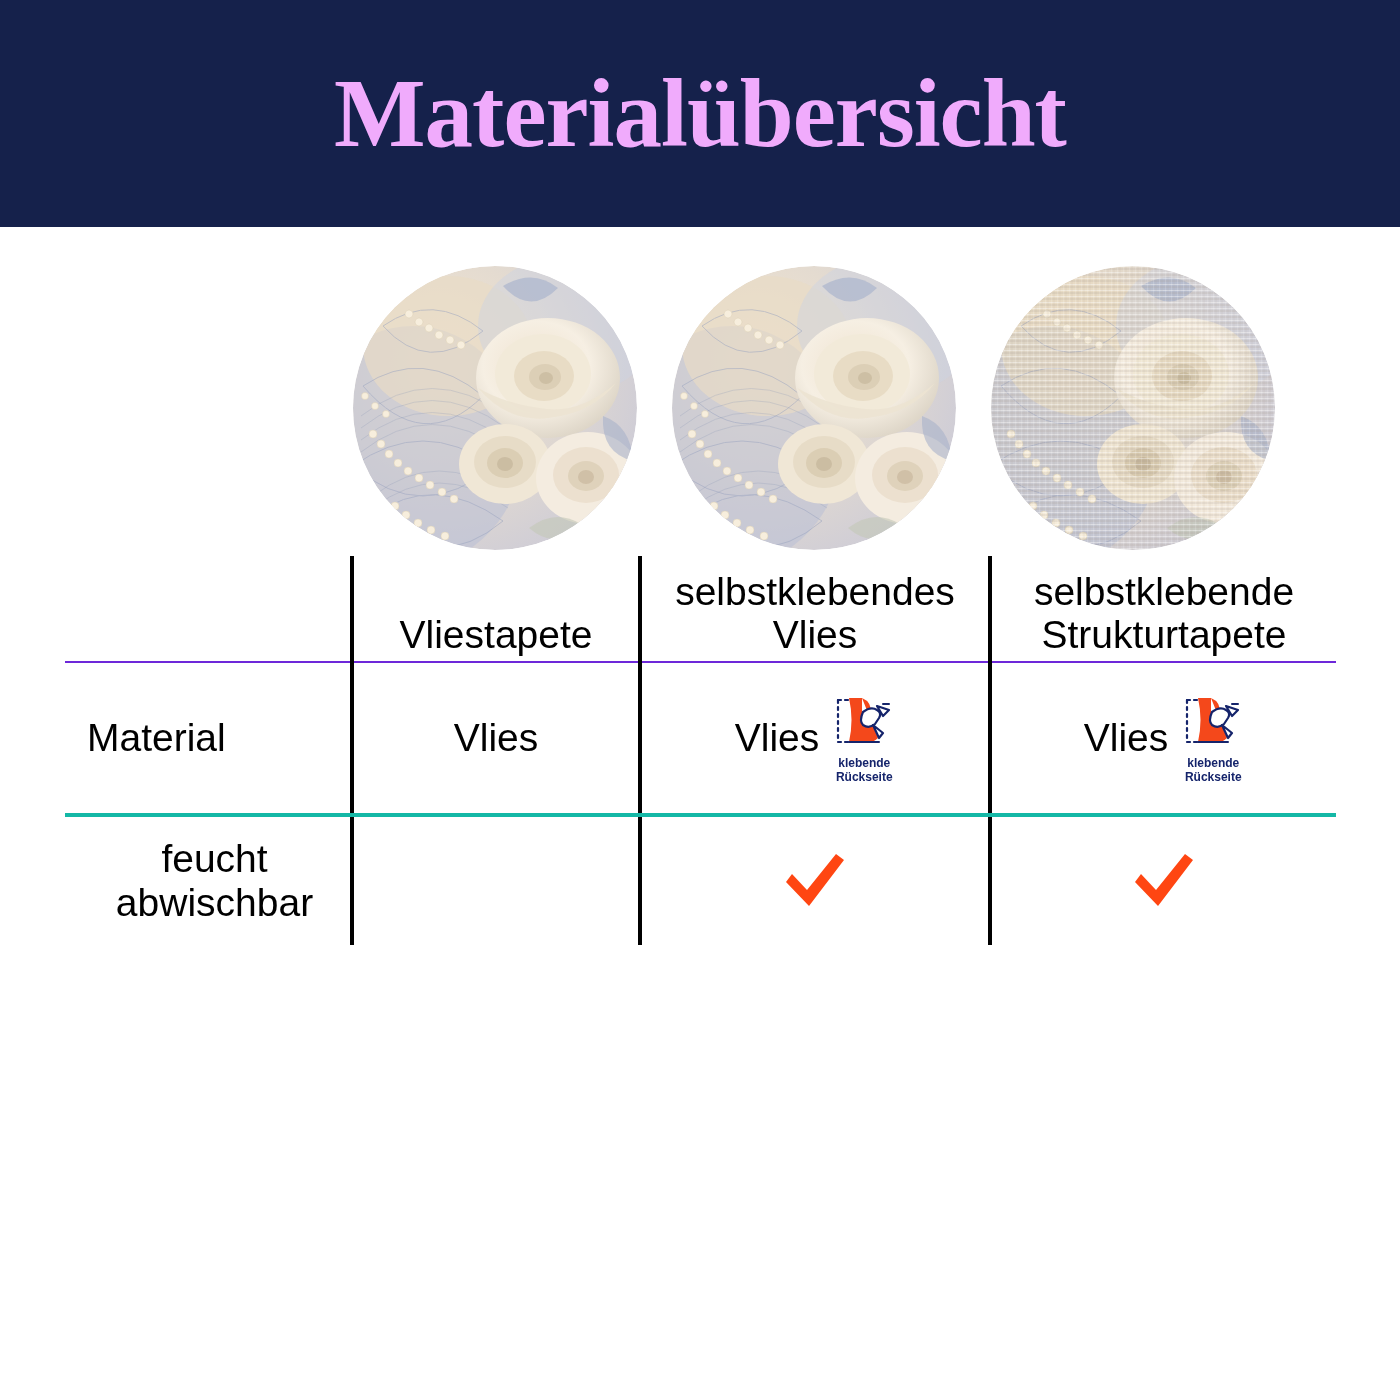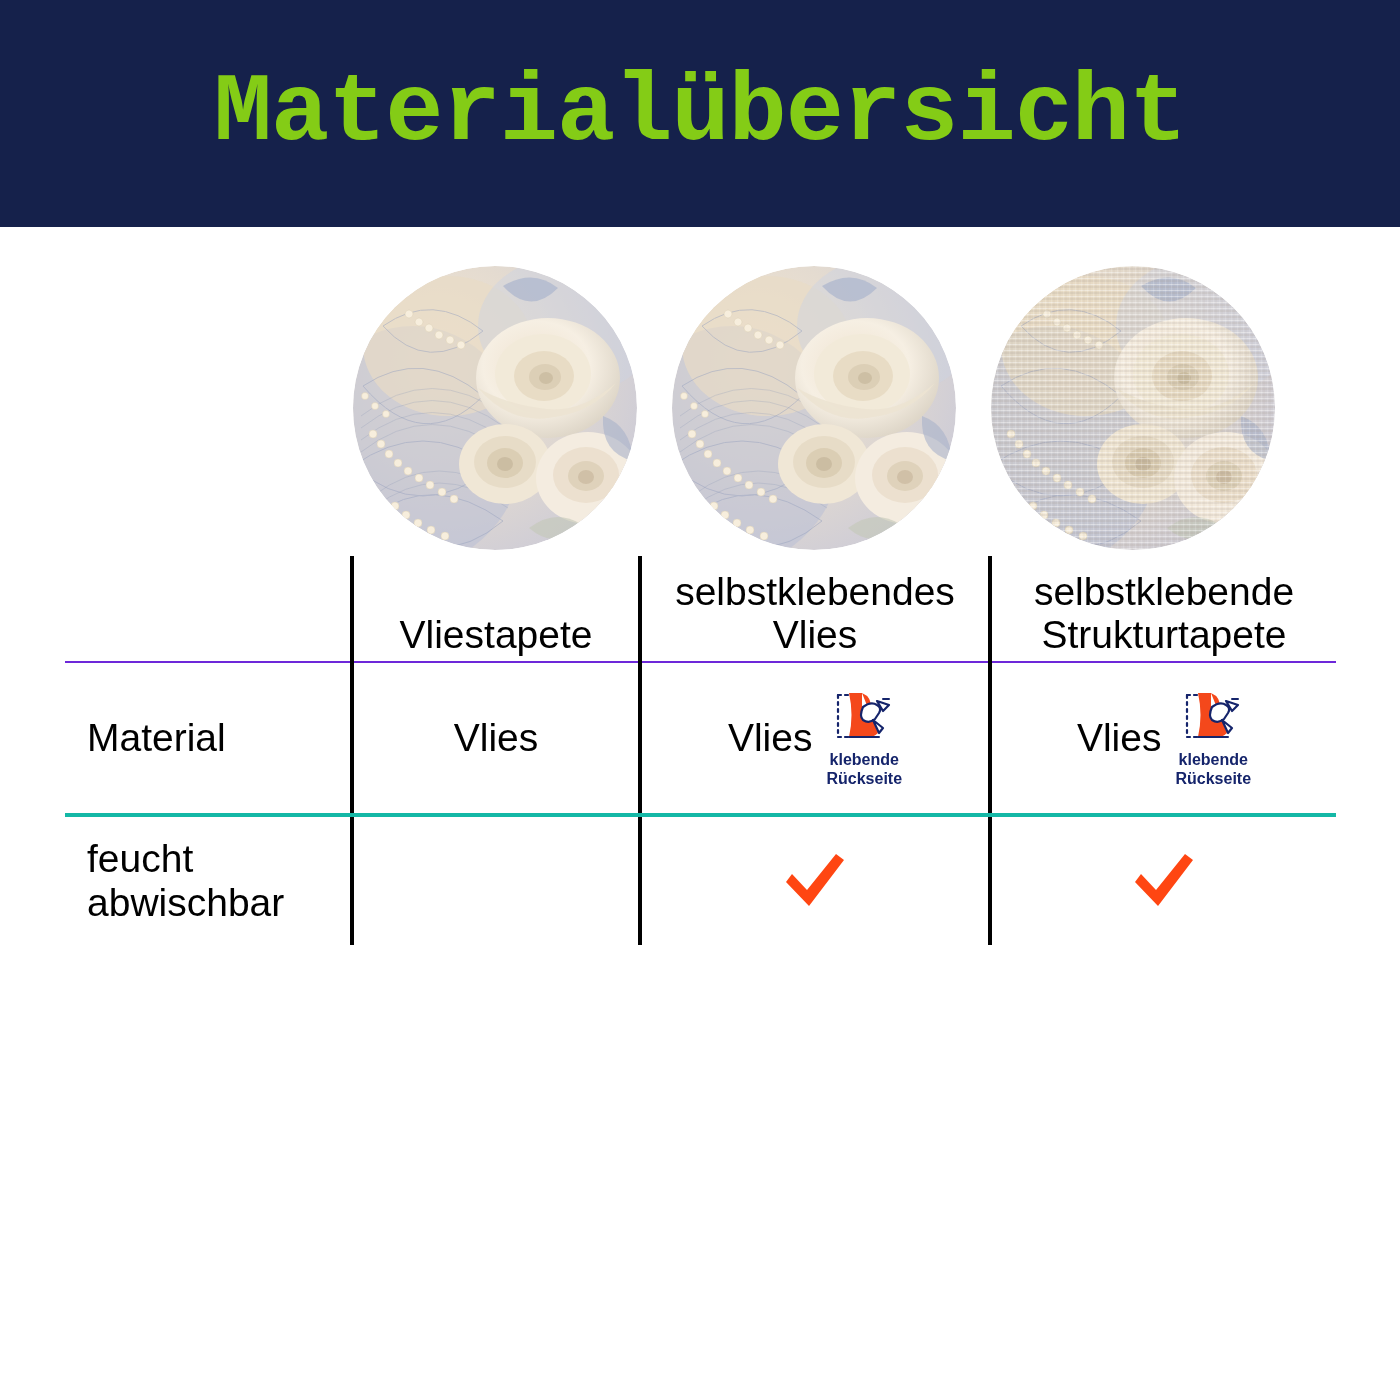--- a/index.html
+++ b/index.html
@@ -24,22 +24,22 @@
     position: absolute;
     left: 0; top: 0;
     width: 1400px;
     height: 227px;
     background: #15214b;
     display: flex;
     align-items: center;
     justify-content: center;
   }
   .header-title {
-    color: #84cc16;
-    font-family: Liberation Mono, monospace;
+    color: #f0abfc;
+    font-family: Liberation Serif, serif;
     font-weight: bold;
     font-size: 97px;
     letter-spacing: -1px;
     line-height: 1;
     white-space: nowrap;
     text-align: center;
   }
 
   
   .thumbs {
@@ -103,21 +103,21 @@
     height: 106px;
     vertical-align: bottom;
     padding-bottom: 4px;
   }
   table.spec tr.head-row td.label-cell { border-left: none; }
 
   table.spec tr.r-material td { height: 153px; }
   table.spec tr.r-grammatur td { height: 140px; }
   table.spec tr.r-oberflaeche td { height: 140px; }
   table.spec tr.r-trocken td { height: 153px; }
-  table.spec tr.r-feucht td { height: 130px; border-bottom: none; }
+  table.spec tr.r-feucht td { height: 130px; border-bottom: none; text-align: center; }
 
   .cell-inner {
     display: flex;
     align-items: center;
     justify-content: center;
     gap: 14px;
     width: 100%;
   }
   .cell-text { white-space: pre-line; }
 
@@ -127,21 +127,21 @@
     flex-direction: column;
     align-items: center;
     justify-content: center;
     flex: 0 0 auto;
   }
   .badge-icon { width: 62px; height: 58px; display: block; }
   .badge-text {
     color: #15246b;
     font-family: "Liberation Sans", sans-serif;
     font-weight: bold;
-    font-size: 16px;
+    font-size: 12px;
     line-height: 1.18;
     text-align: center;
     white-space: pre-line;
     margin-top: 6px;
   }
 
   
   .check { width: 74px; height: 62px; display: block; margin: 0 auto; }
   .check-empty { display: block; height: 62px; }
 </style>

